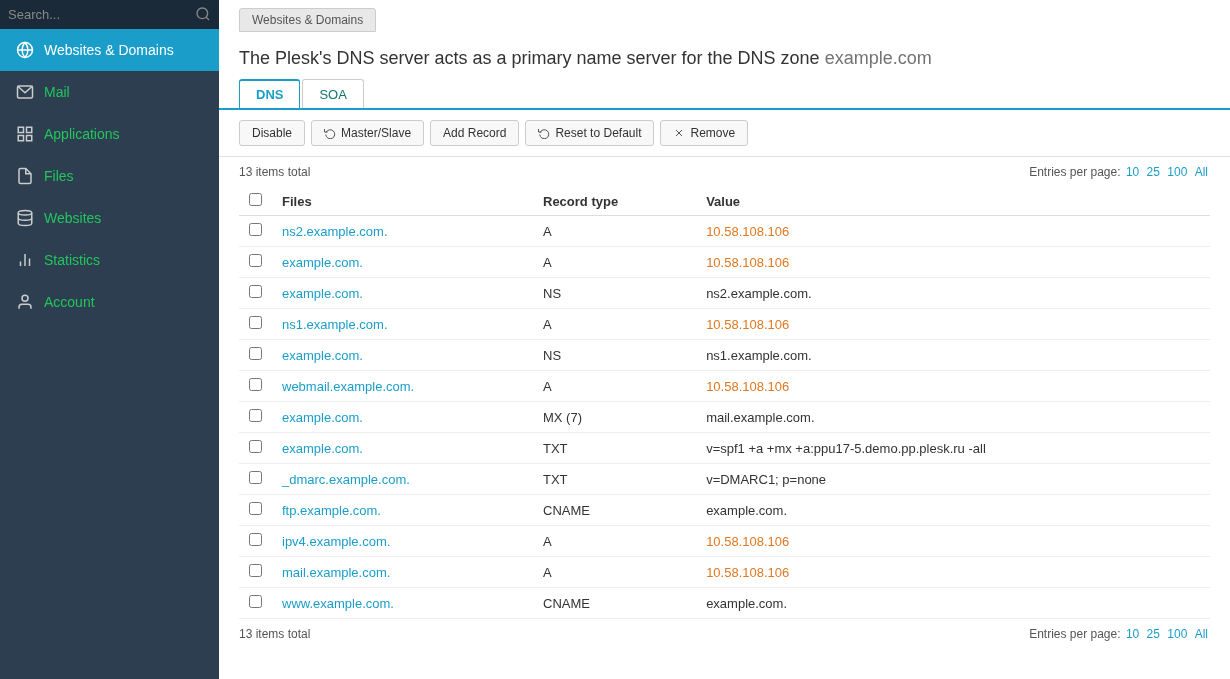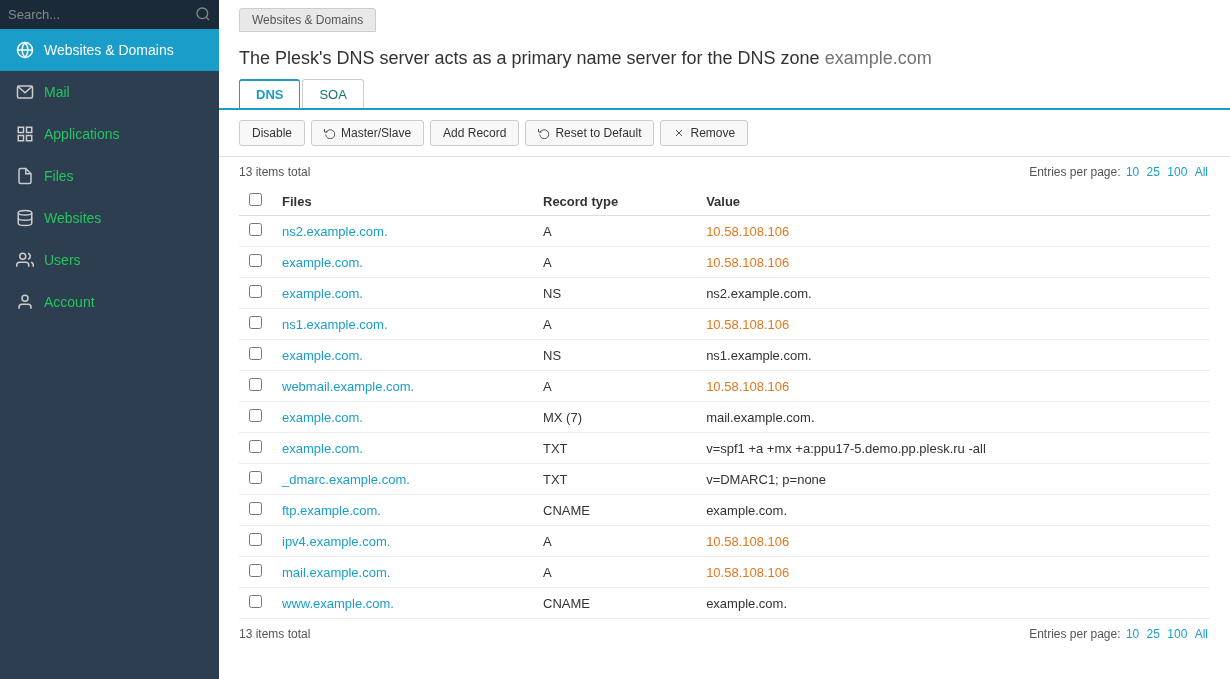--- a/index.html
+++ b/index.html
@@ -226,30 +226,29 @@
 
   <div class="nav-item">
     <svg class="nav-icon" viewBox="0 0 24 24" fill="none" stroke="#ccc" stroke-width="2">
       <ellipse cx="12" cy="5" rx="9" ry="3"></ellipse>
         <path d="M21 12c0 1.66-4 3-9 3s-9-1.34-9-3"></path>
         <path d="M3 5v14c0 1.66 4 3 9 3s9-1.34 9-3V5"></path>
     </svg>
     <span>Websites</span>
   </div>
 
-
-  <div class="nav-item">
-    <svg class="nav-icon" viewBox="0 0 24 24" fill="none" stroke="#ccc" stroke-width="2">
-      <path d="M17 21v-2a4 4 0 0 0-4-4H5a4 4 0 0 0-4 4v2"></path>
-        <circle cx="9" cy="7" r="4"></circle>
-        <path d="M23 21v-2a4 4 0 0 0-3-3.87"></path>
-        <path d="M16 3.13a4 4 0 0 1 0 7.75"></path>
-    </svg>
-    <span>Users</span>
-  </div>
+  <div class="nav-item">
+    <svg class="nav-icon" viewBox="0 0 24 24" fill="none" stroke="#ccc" stroke-width="2">
+      <line x1="18" y1="20" x2="18" y2="10"></line>
+        <line x1="12" y1="20" x2="12" y2="4"></line>
+        <line x1="6" y1="20" x2="6" y2="14"></line>
+    </svg>
+    <span>Statistics</span>
+  </div>
+
 
   <div class="nav-item">
     <svg class="nav-icon" viewBox="0 0 24 24" fill="none" stroke="#ccc" stroke-width="2">
       <path d="M20 21v-2a4 4 0 0 0-4-4H8a4 4 0 0 0-4 4v2"></path>
         <circle cx="12" cy="7" r="4"></circle>
     </svg>
     <span>Account</span>
   </div>
 </div>
 

